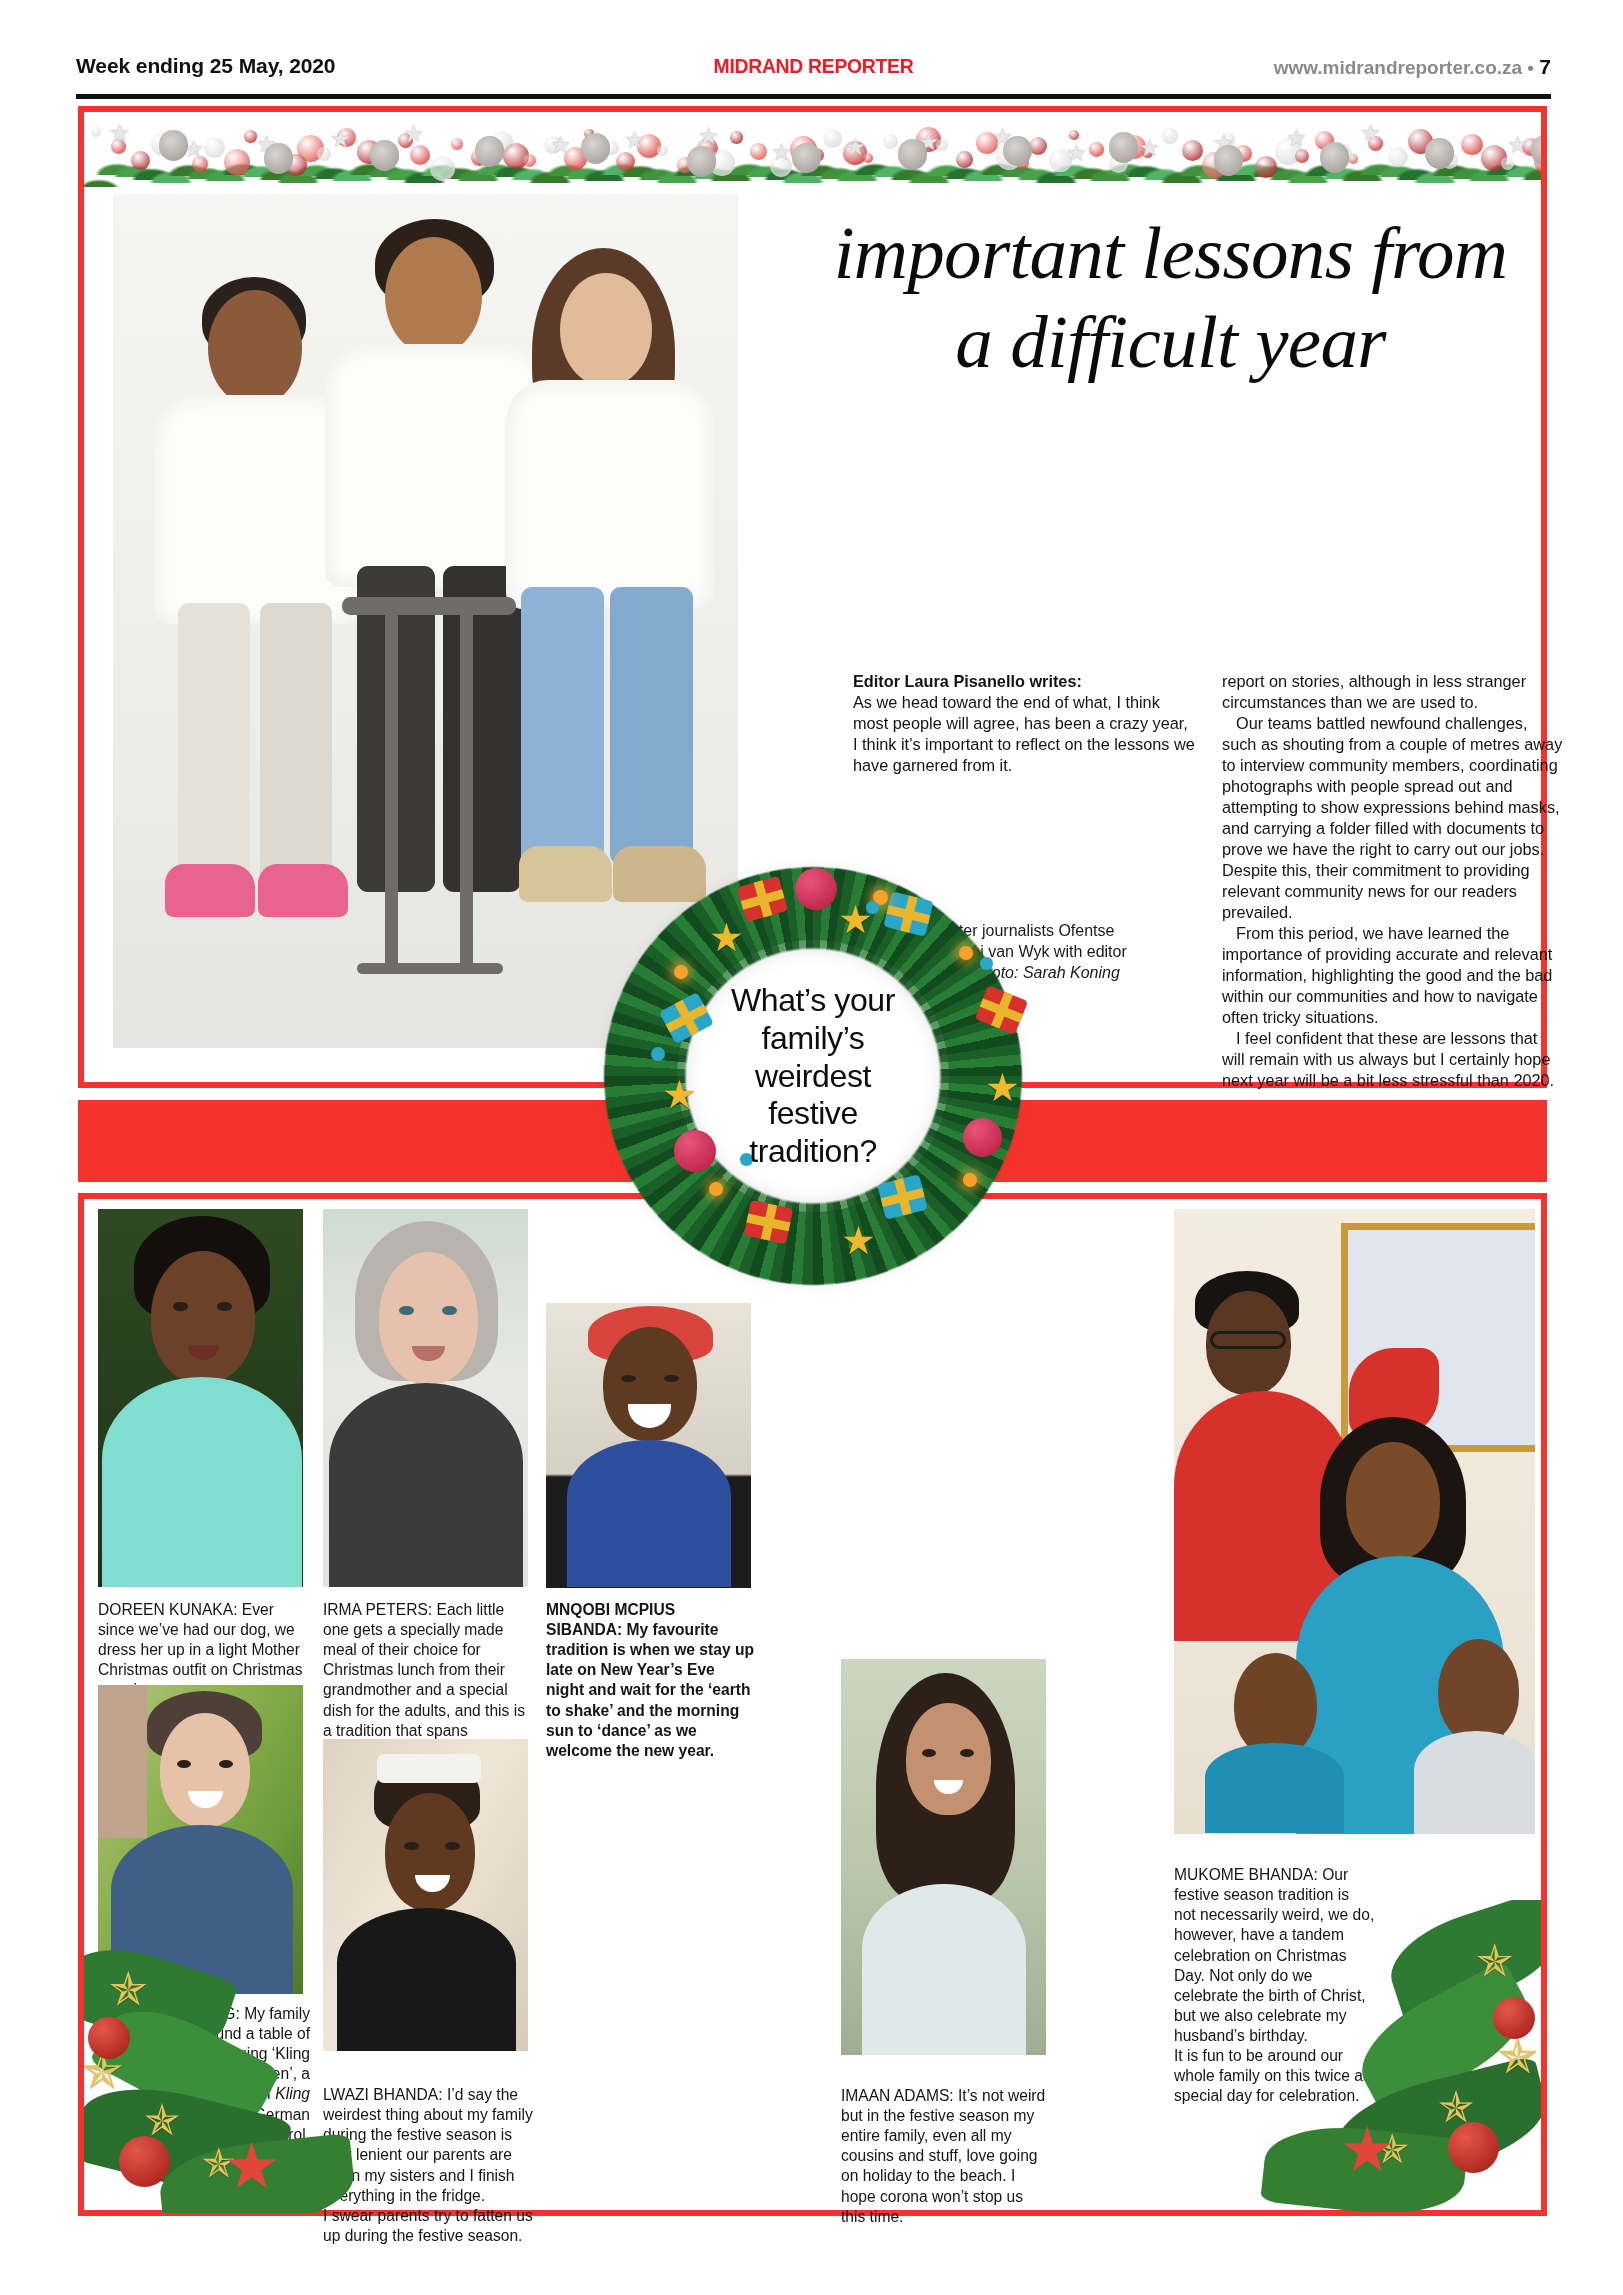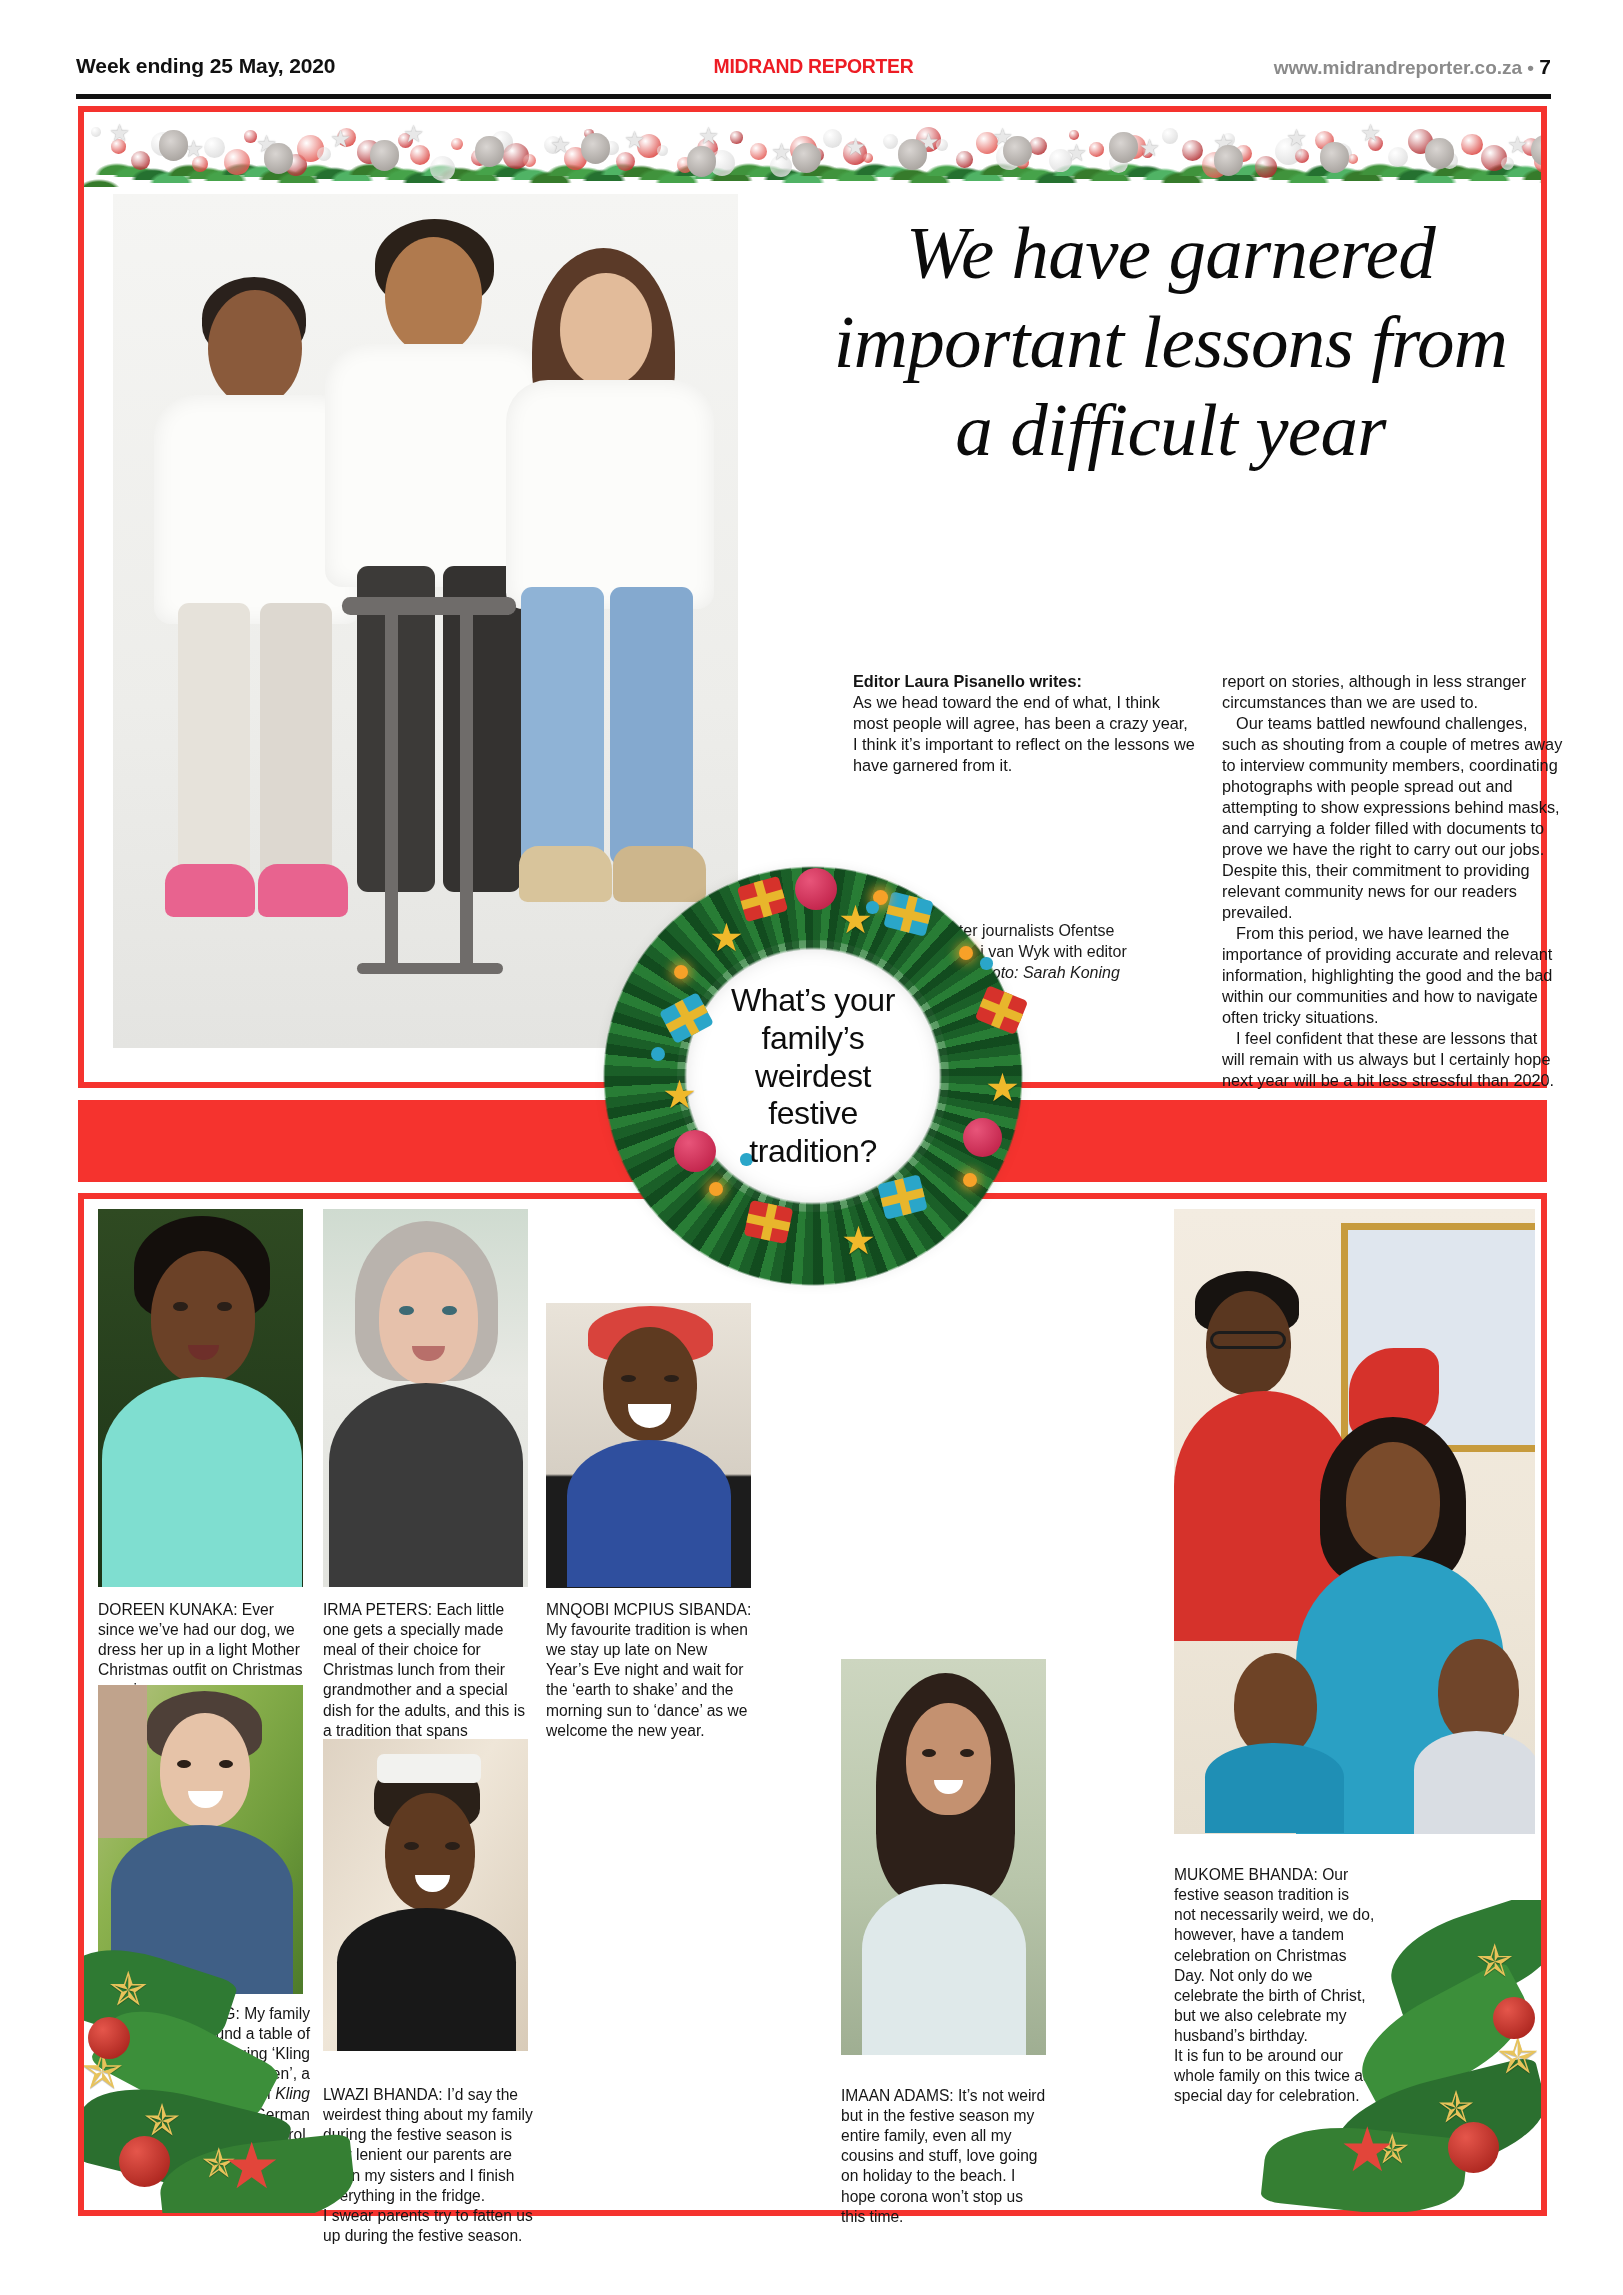--- a/index.html
+++ b/index.html
@@ -461,21 +461,20 @@
       <div class="hp-shoe" style="left:125px;top:598px;width:93px;height:56px;background:#cdb68c;"></div>
     </div>
 
     <div class="hp-stool" style="left:229px;top:403px;width:174px;height:18px;border-radius:8.3px;"></div>
     <div class="hp-stool" style="left:272px;top:416px;width:12.5px;height:361px;"></div>
     <div class="hp-stool" style="left:347px;top:416px;width:12.5px;height:361px;"></div>
     <div class="hp-stool" style="left:244px;top:769px;width:146px;height:11px;border-radius:5.6px;"></div>
   </div>
 
   <div class="headline">
-    <div>We have garnered</div>
     <div>important lessons from</div>
     <div>a difficult year</div>
   </div>
 
   <div class="col col-left">
     <p class="lede">Editor Laura Pisanello writes:</p>
     <p class="noind">As we head toward the end of what, I think most people will agree, has been a crazy year, I think it’s important to reflect on the lessons we have garnered from it.</p>
   </div>
 
   <div class="photo-caption">
@@ -548,21 +547,21 @@
   </div>
 
   <div class="vp-cap" style="left:14px;top:401px;width:208px;">
     <span>DOREEN KUNAKA:</span><span> Ever since we’ve had our dog, we dress her up in a light Mother Christmas outfit on Christmas morning.</span>
   </div>
 
   <div class="vp-cap" style="left:239px;top:401px;width:208px;">
     <span>IRMA PETERS:</span><span> Each little one gets a specially made meal of their choice for Christmas lunch from their grandmother and a special dish for the adults, and this is a tradition that spans generations.  My personal favourite is my mom’s mushroom cream dish.</span>
   </div>
 
-  <div class="vp-cap" style="left:462px;top:401px;width:208px;">
+  <div class="vp-cap" style="left:462px;top:401px;width:208px;font-weight:bold;">
     <span>MNQOBI MCPIUS SIBANDA:</span><span> My favourite tradition is when we stay up late on New Year’s Eve night and wait for the ‘earth to shake’ and the morning sun to ‘dance’ as we welcome the new year.</span>
   </div>
 
   <div class="vp-cap" style="left:1090px;top:646px;width:201px;white-space:pre-line;">
     <span>MUKOME BHANDA:</span><span> Our festive season tradition is not necessarily weird, we do, however, have a tandem celebration on Christmas Day. Not only do we celebrate the birth of Christ, but we also celebrate my husband’s birthday.
 It is fun to be around our whole family on this twice as special day for celebration.</span>
   </div>
 
   <div class="vp-photo" style="left:14px;top:486px;width:205px;height:309px;">
     <div class="pf-bg" style="background:linear-gradient(120deg,#b9c487 0%,#8db24f 35%,#6d9a3a 70%,#4d7a2a 100%);"></div>

